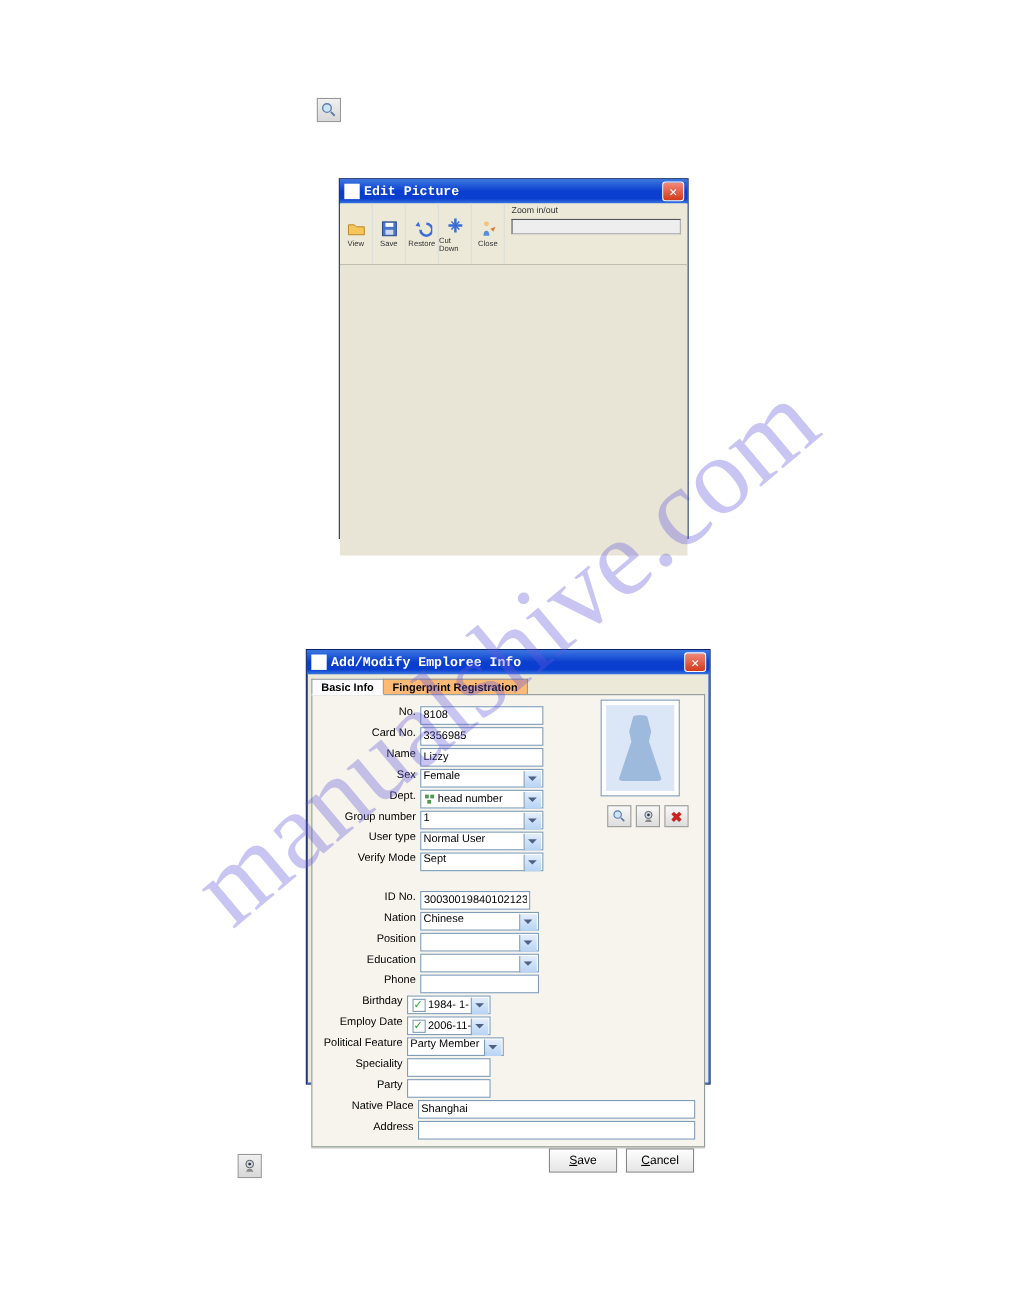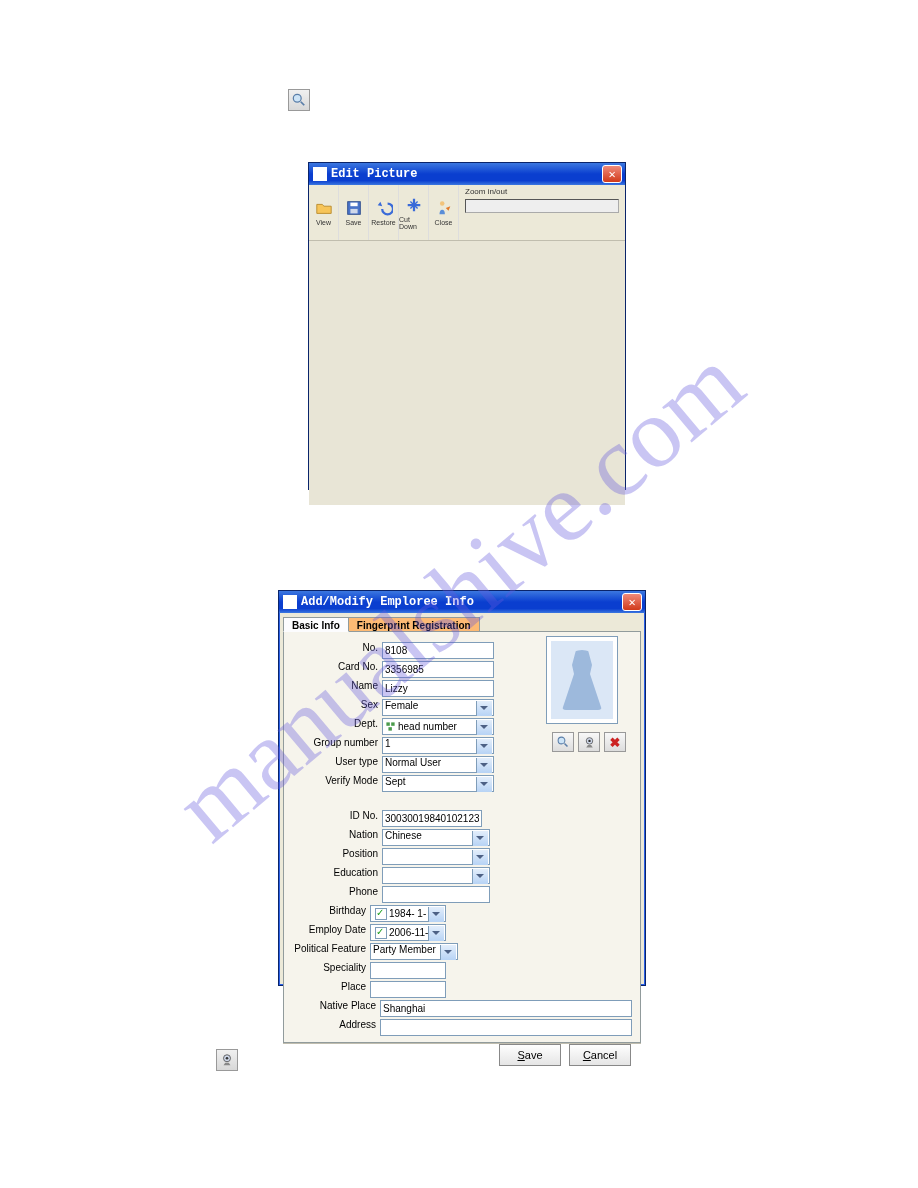--- a/index.html
+++ b/index.html
@@ -428,21 +428,21 @@
             </div>
           <div class="row">
               <div class="lbl lbl2">Political Feature</div>
             <div class="tin sel" style="width:88px">Party Member</div>
             </div>
           <div class="row">
               <div class="lbl lbl2">Speciality</div>
             <input class="tin" style="width: 76px;" value="">
             </div>
           <div class="row">
-              <div class="lbl lbl2">Place</div>
+              <div class="lbl lbl2">Party</div>
             <input class="tin" style="width: 76px;" value="">
             </div>
         </div>
       </div>
 
       <div class="row">
           <div class="lbl lbl1">Native Place</div>
         <input class="tin" style="width: 258px;" value="Shanghai">
         </div>
       <div class="row">

